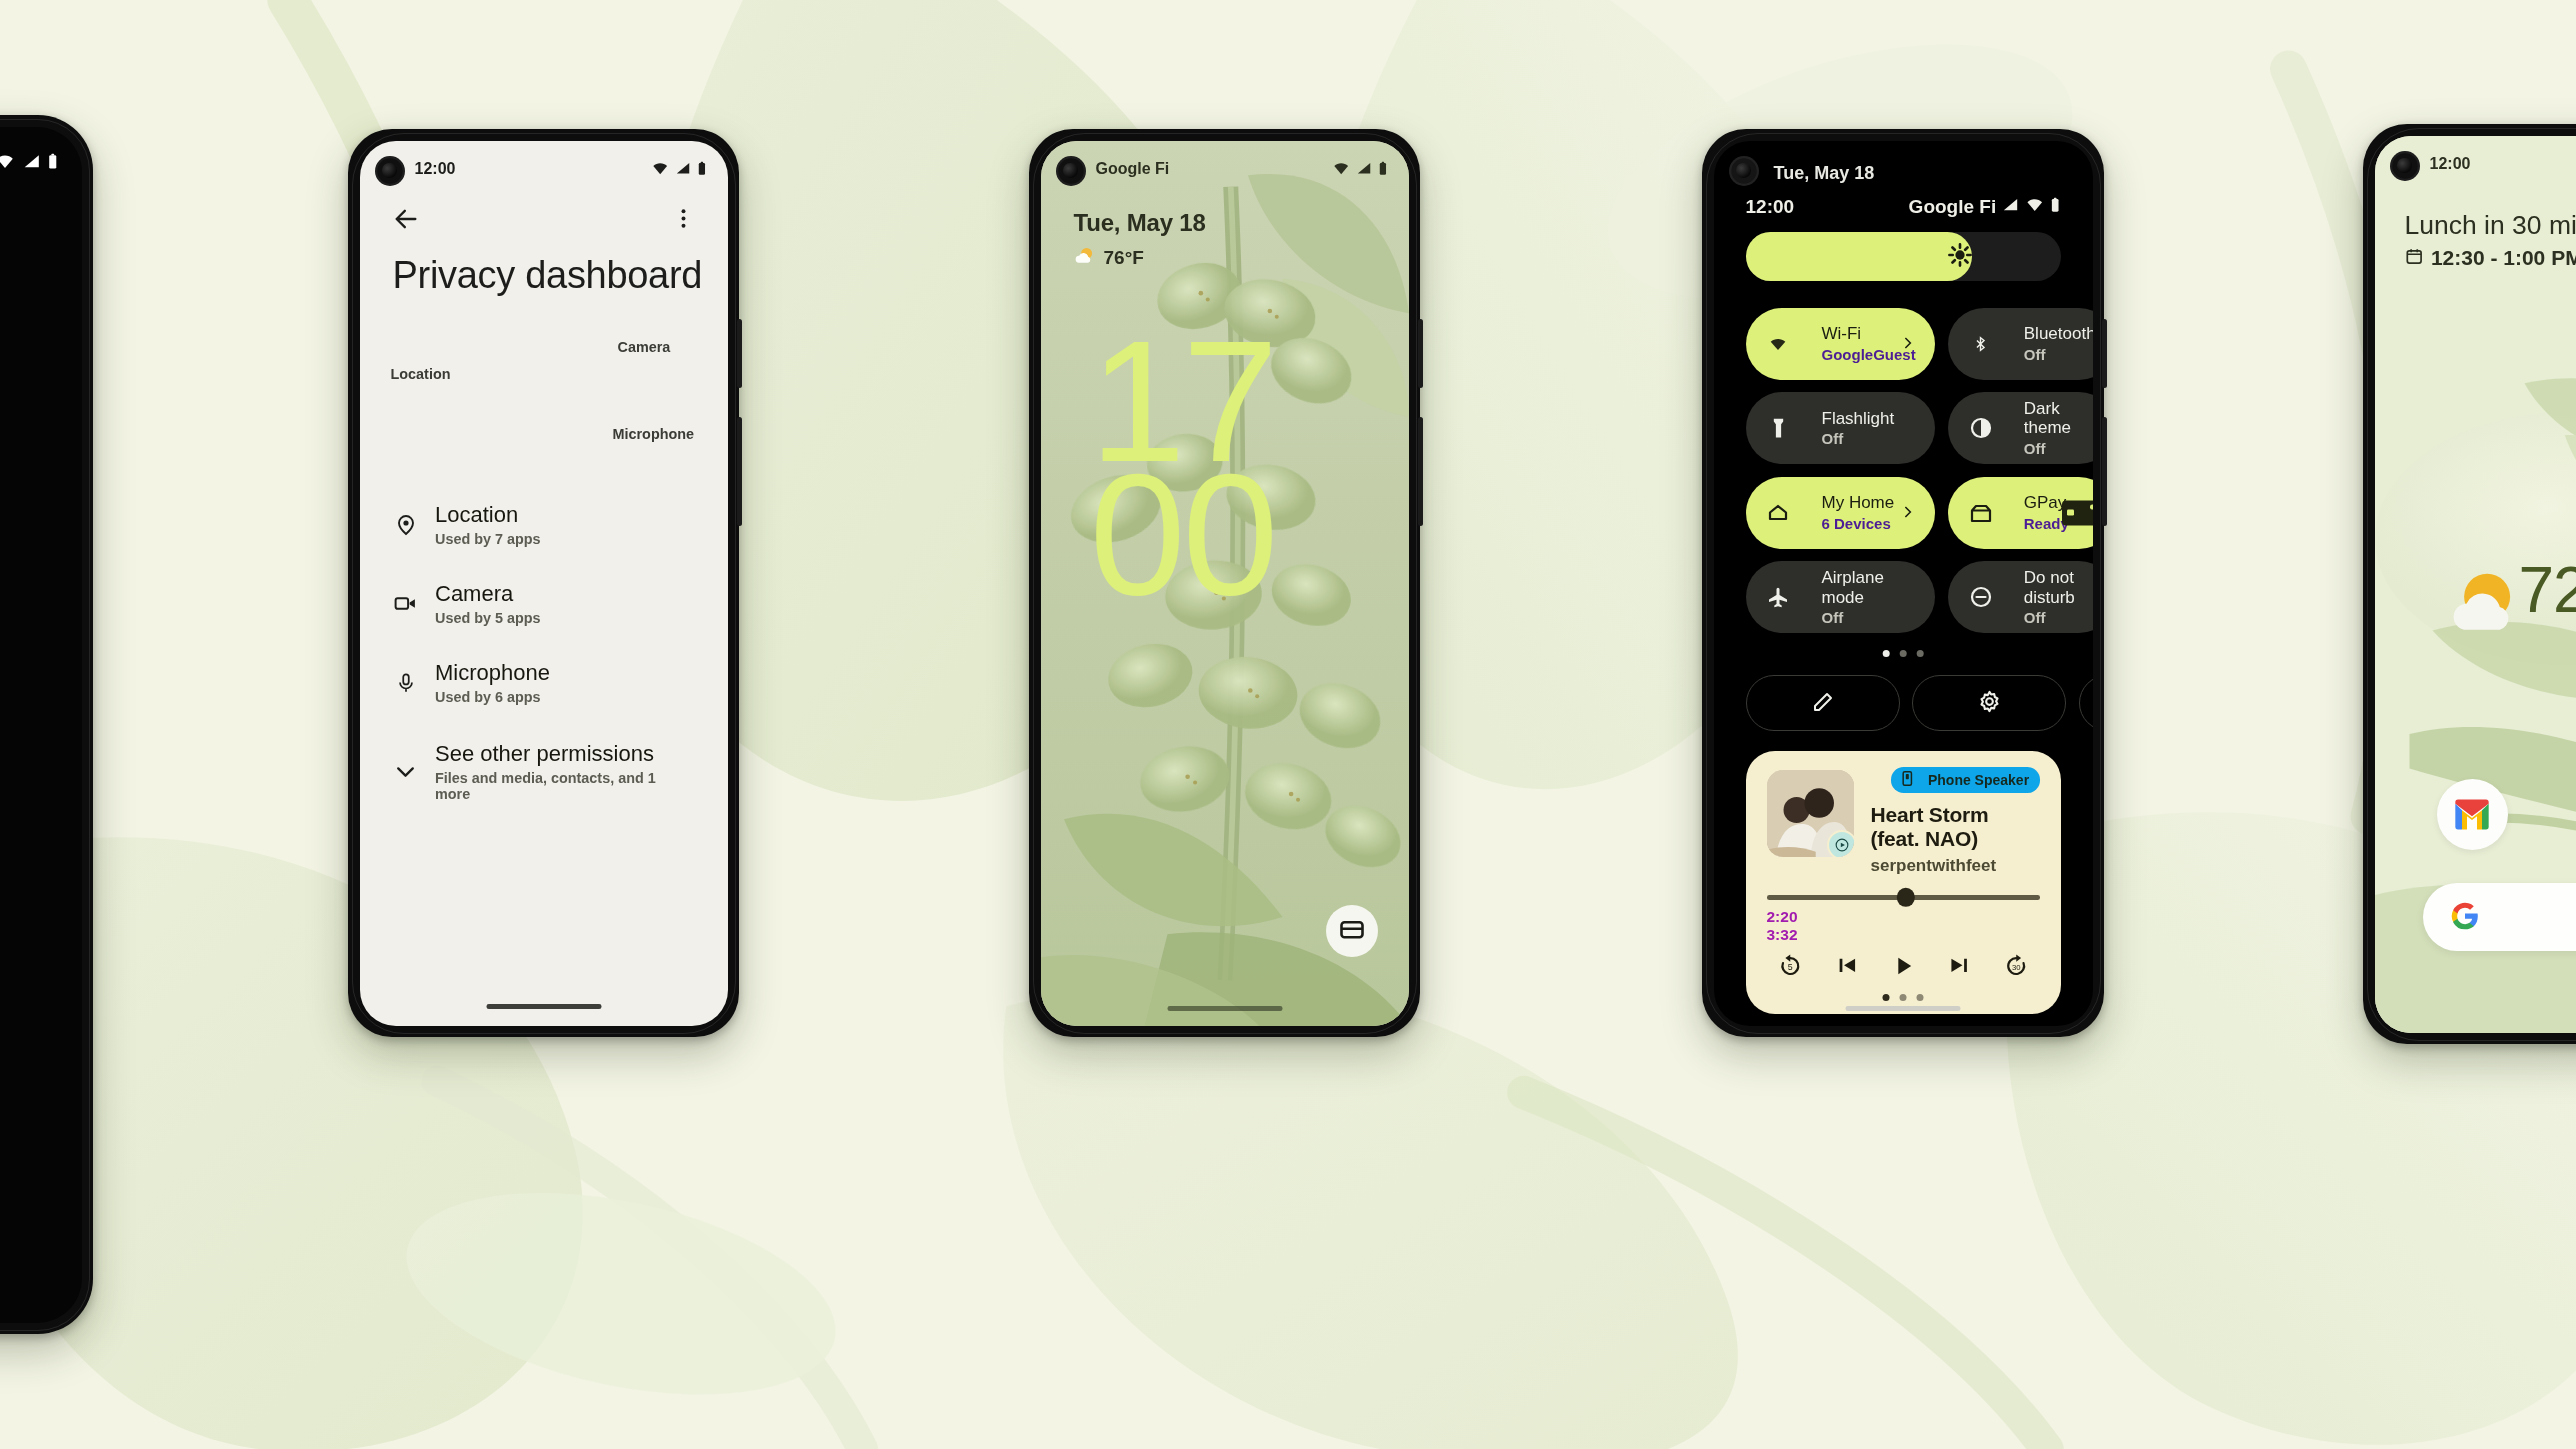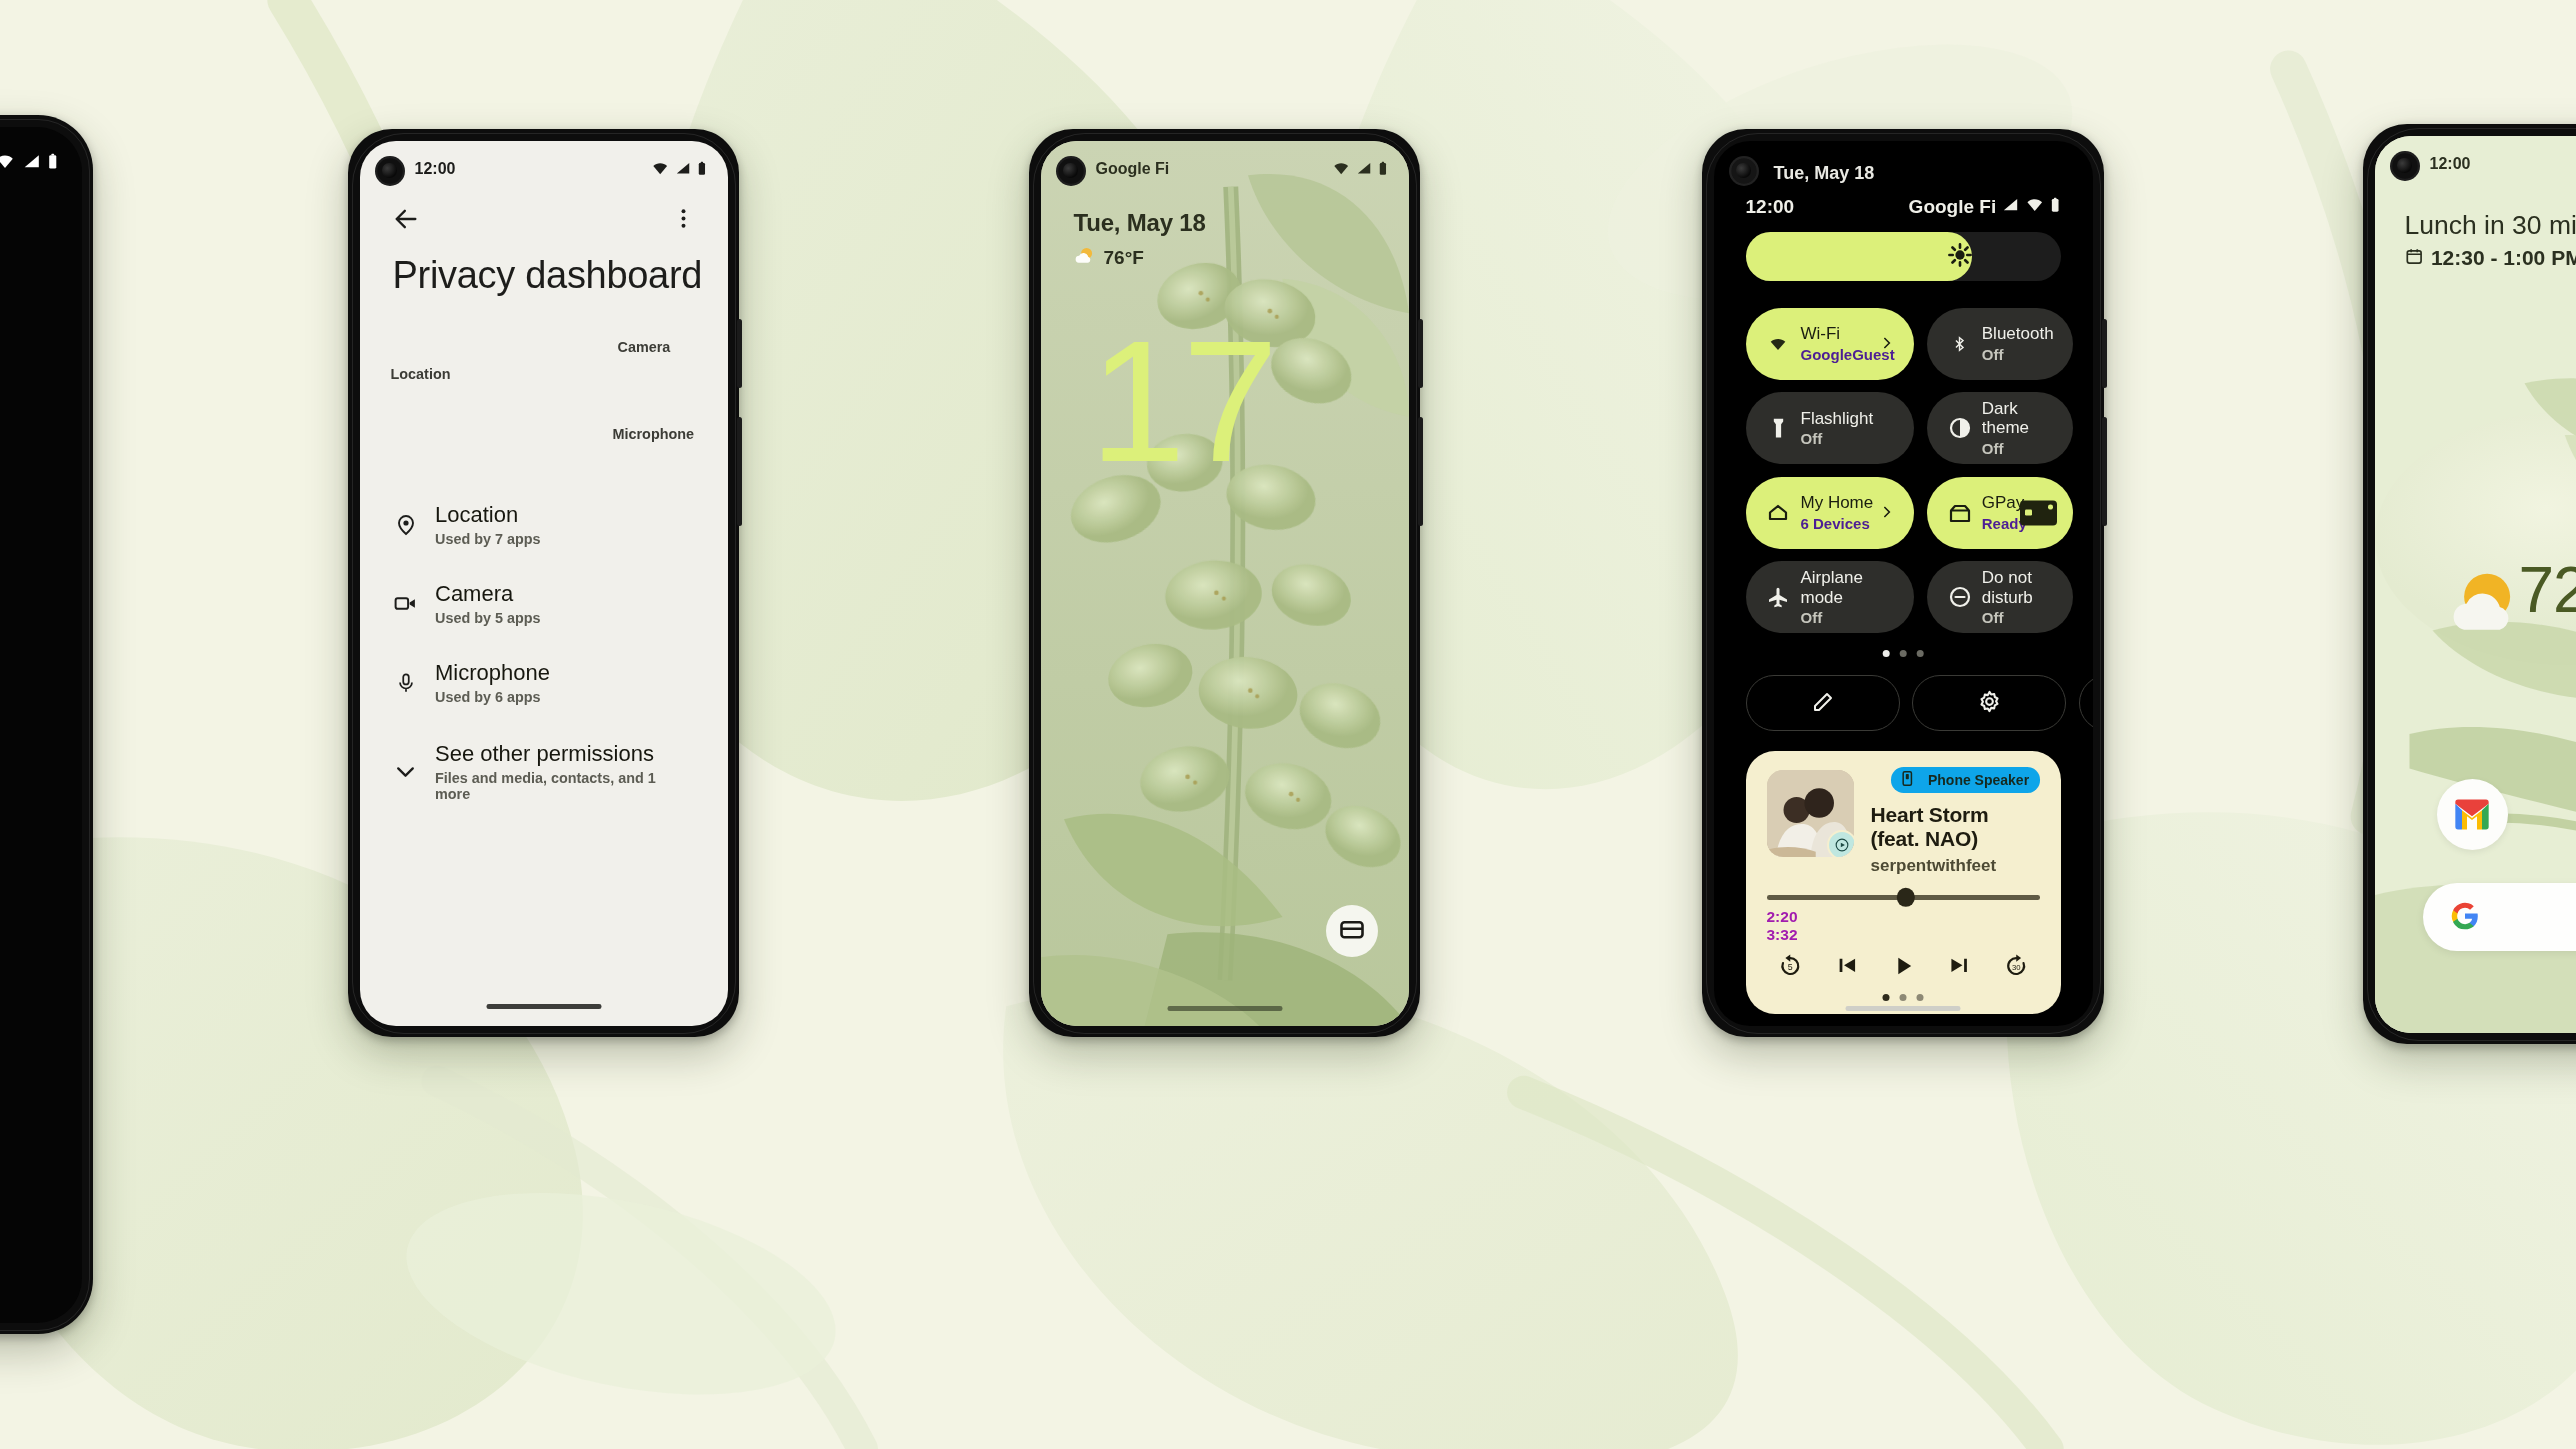--- a/index.html
+++ b/index.html
@@ -78,21 +78,21 @@
   .qs-date{ position:absolute; font-size:18px; color:#e9e9e3; font-weight:bold; }
   .qs-status{ position:absolute; left:32px; right:32px; display:flex;
               justify-content:space-between; align-items:center;
               font-size:19px; color:#efefe8; font-weight:bold; }
   .brightness{ position:absolute; height:49px; border-radius:25px; background:#1d1d1d; }
   .brightness .fill{ position:absolute; left:0; top:0; bottom:0; width:72%;
                      border-radius:25px; background:#dcf07a; }
   .brightness .knob{ position:absolute; top:50%; transform:translate(-50%,-50%); }
   .tiles{ position:absolute; display:grid; grid-template-columns:1fr 1fr; gap:12.6px 12.6px; }
   .tile{ height:72px; border-radius:36px; display:flex; align-items:center;
-         padding:0 19.5px; gap:9px; background:#2e2e2b; position:relative; }
+         padding:0 19.5px; gap:30px; background:#2e2e2b; position:relative; }
   .tile.on{ background:#dcf07a; }
   .tile .ti{ width:26.5px; height:26.5px; flex:0 0 26.5px; display:flex; align-items:center; justify-content:center;}
   .tile .tt{ font-size:17px; font-weight:400; line-height:1.14; color:#f0f0ea; }
   .tile .ts{ font-size:15px; margin-top:2.3px; color:#c6c6bd; font-weight:bold;}
   .tile.on .tt{ color:#1a1d10; }
   .tile.on .ts{ color:#4c1d95; }
   .tile .chev{ position:absolute; right:19.5px; top:50%; transform:translateY(-50%); }
   .tile .gcard{ position:absolute; right:16px; top:50%; transform:translateY(-50%);
                 width:37px; height:25px; border-radius:4px; background:#20230f; }
   .tile .gcard::before{ content:""; position:absolute; left:5.2px; top:9.2px; width:6.3px;height:6.3px;
@@ -388,20 +388,21 @@
         <svg width="22" height="19.5" viewBox="0 0 28 24">
             <circle cx="16" cy="9" r="7" fill="#f2b93b"></circle>
             <path fill="#fdfdfa" d="M6 21a4.5 4.5 0 0 1 .6-8.96A6 6 0 0 1 18 13.4 4 4 0 0 1 18 21Z"></path>
           </svg>
       </span>
       <span>76°F</span>
     </div>
 
     <div class="ls-clock" style="left:49px; top:190px;">
       <div>17</div>
+      <div style="margin-top:-8px;">00</div>
     </div>
 
     <div class="ls-wallet" style="right:31px; bottom:69px;">
       <span>
         <svg width="24" height="19.5" viewBox="0 0 24 18">
             <rect x="1.5" y="1.5" width="21" height="15" rx="3" fill="none" stroke="#1a1a16" stroke-width="2.6"></rect>
             <path stroke="#1a1a16" stroke-width="2.6" d="M1.5 8h21"></path>
           </svg>
       </span>
     </div>

